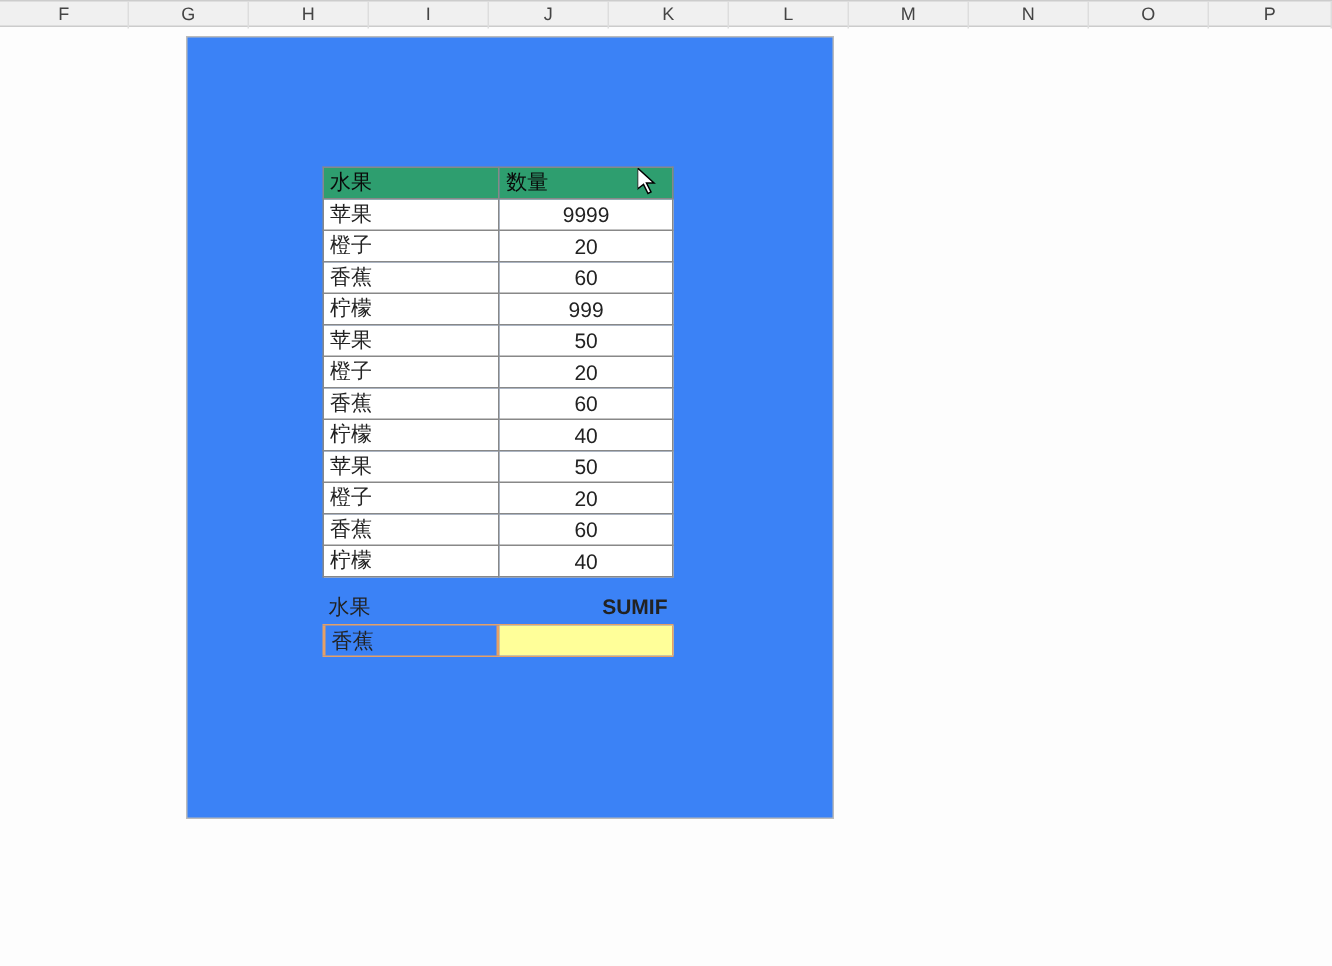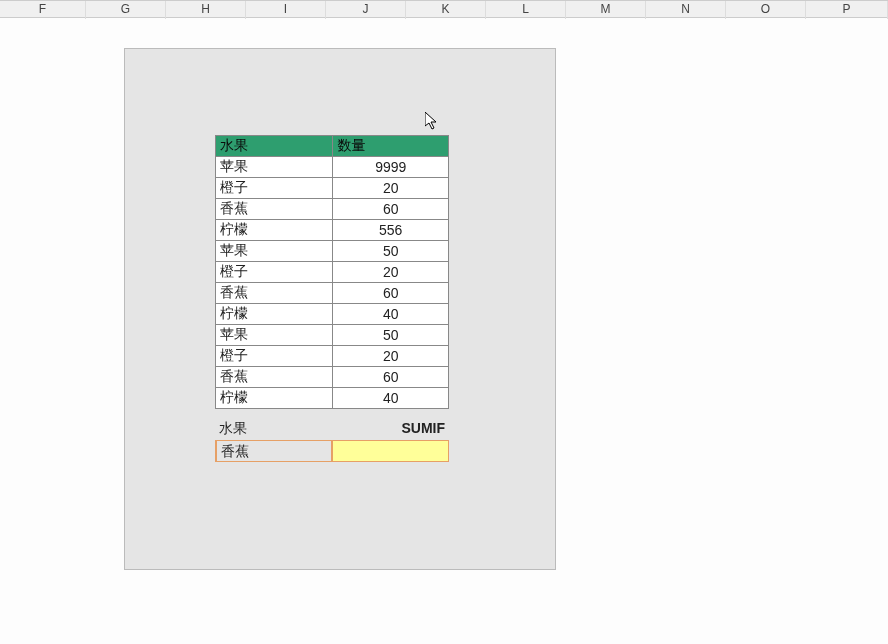--- a/index.html
+++ b/index.html
@@ -35,24 +35,24 @@
     font-size: 12px;
     color: #444;
     border-right: 1px solid #ddd;
     box-sizing: border-box;
   }
 
   
   .page-frame {
     position: absolute;
     left: 124px;
-    top: 48px;
+    top: 24px;
     width: 430px;
     height: 520px;
-    background: #e5e5e5;
+    background: #3b82f6;
     border: 1px solid #bbb;
     text-decoration: underline;
   }
 
   
   .data-table {
     position: absolute;
     left: 90px;
     top: 86px;
     width: 234px;
@@ -175,21 +175,21 @@
         <tr>
           <td>橙子</td>
           <td class="num">20</td>
         </tr>
         <tr>
           <td>香蕉</td>
           <td class="num">60</td>
         </tr>
         <tr>
           <td>柠檬</td>
-          <td class="num">556</td>
+          <td class="num">999</td>
         </tr>
         <tr>
           <td>苹果</td>
           <td class="num">50</td>
         </tr>
         <tr>
           <td>橙子</td>
           <td class="num">20</td>
         </tr>
         <tr>

